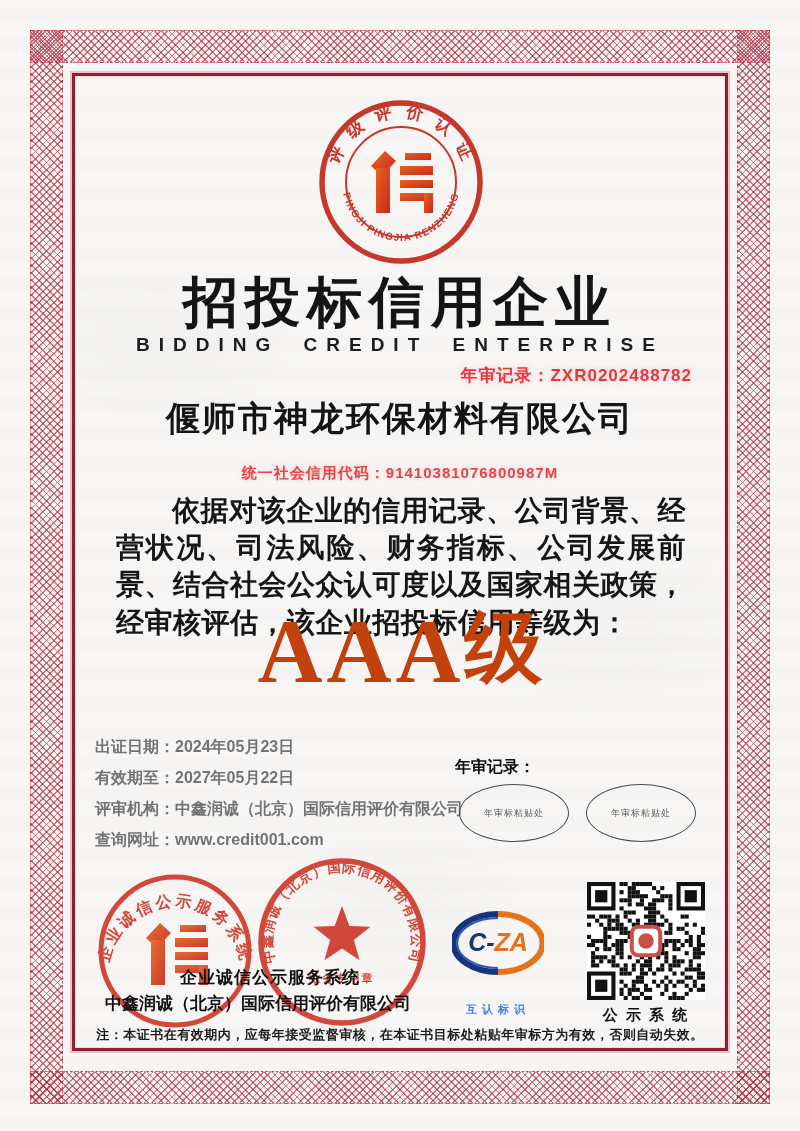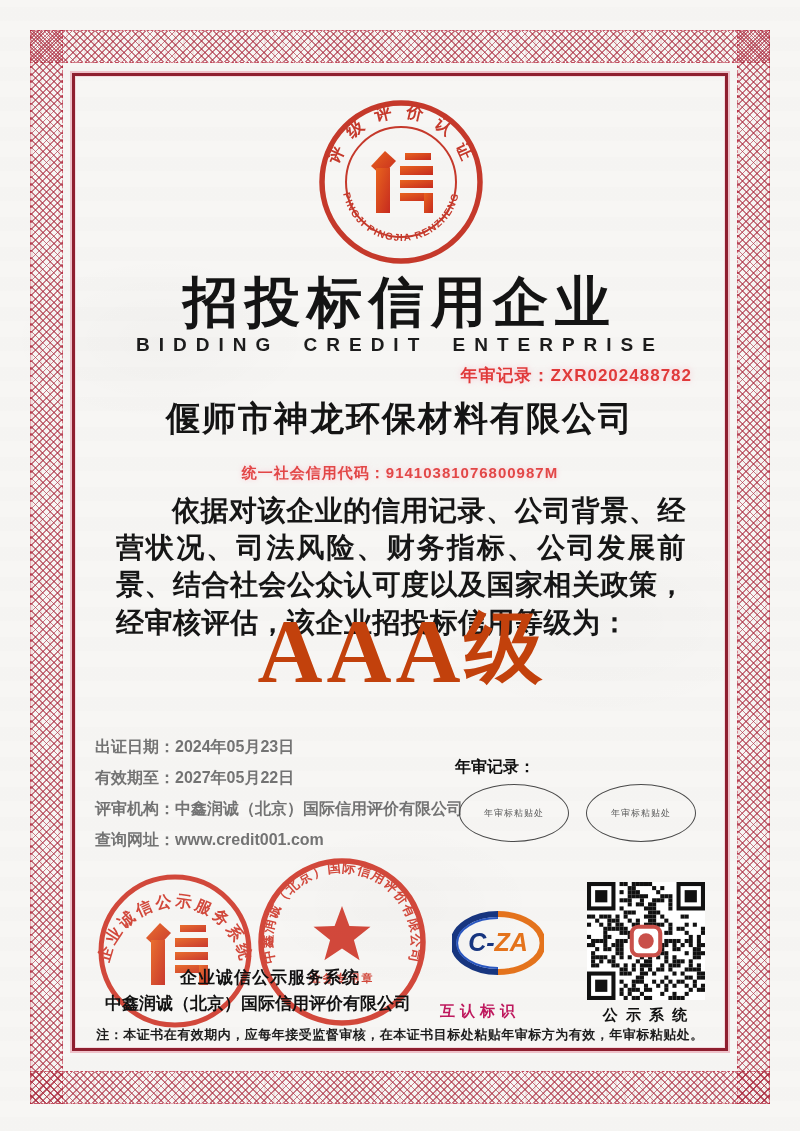--- a/index.html
+++ b/index.html
@@ -89,22 +89,22 @@
 
   .stamp{ position:absolute; opacity:.92; }
   .stamp-a{ left:96px; top:872px; width:158px; height:158px; }
   .stamp-b{ left:256px; top:856px; width:172px; height:172px; }
   .stamp-line1{ top:966px; left:135px; width:270px; text-align:center;
     font-size:17px; font-weight:900; color:#111; z-index:6; letter-spacing:1px;}
   .stamp-line2{ top:992px; left:88px; width:340px; text-align:center;
     font-size:17px; font-weight:900; color:#111; z-index:6; letter-spacing:0px; white-space:nowrap;}
 
   .mutual-logo{ left:452px; top:910px; width:92px; height:66px; }
-  .mutual-label{ top:1002px; left:440px; width:116px; text-align:left;
-    font-size:15px; font-weight:900; color:#be185d; letter-spacing:5px;}
+  .mutual-label{ top:1002px; left:440px; width:116px; text-align:center;
+    font-size:11px; font-weight:900; color:#3b82f6; letter-spacing:5px;}
   .qr{ left:587px; top:882px; width:118px; height:118px; }
   .qr-label{ top:1006px; left:580px; width:132px; text-align:center;
     font-size:15px; font-weight:900; color:#111; letter-spacing:2px; white-space:nowrap;}
   .note{
     top:1026px; left:82px; width:636px; text-align:center;
     font-size:13px; font-weight:700; color:#1d1d1d; letter-spacing:0.5px; white-space:nowrap;
   }
   svg text{ font-family:"Liberation Sans","DejaVu Sans",sans-serif; }
 </style>
 </head>
@@ -497,13 +497,13 @@
     <rect x="23" y="1" width="5" height="5" fill="#fff"></rect>
     <rect x="24" y="2" width="3" height="3" fill="#111"></rect>
     <rect x="0" y="22" width="7" height="7" fill="#111"></rect>
     <rect x="1" y="23" width="5" height="5" fill="#fff"></rect>
     <rect x="2" y="24" width="3" height="3" fill="#111"></rect>
     <rect x="11" y="11" width="7" height="7" rx="1.6" fill="#fff" stroke="#c9504a" stroke-width="1"></rect>
     <circle cx="14.5" cy="14.5" r="1.9" fill="#c9504a"></circle>
   </svg>
 <div class="abs qr-label">公 示 系 统</div>
 
-<div class="abs note">注：本证书在有效期内，应每年接受监督审核，在本证书目标处粘贴年审标方为有效，年审标粘贴处。</div>
+<div class="abs note">注：本证书在有效期内，应每年接受监督审核，在本证书目标处粘贴年审标方为有效，否则自动失效。</div>
 
 </body></html>

